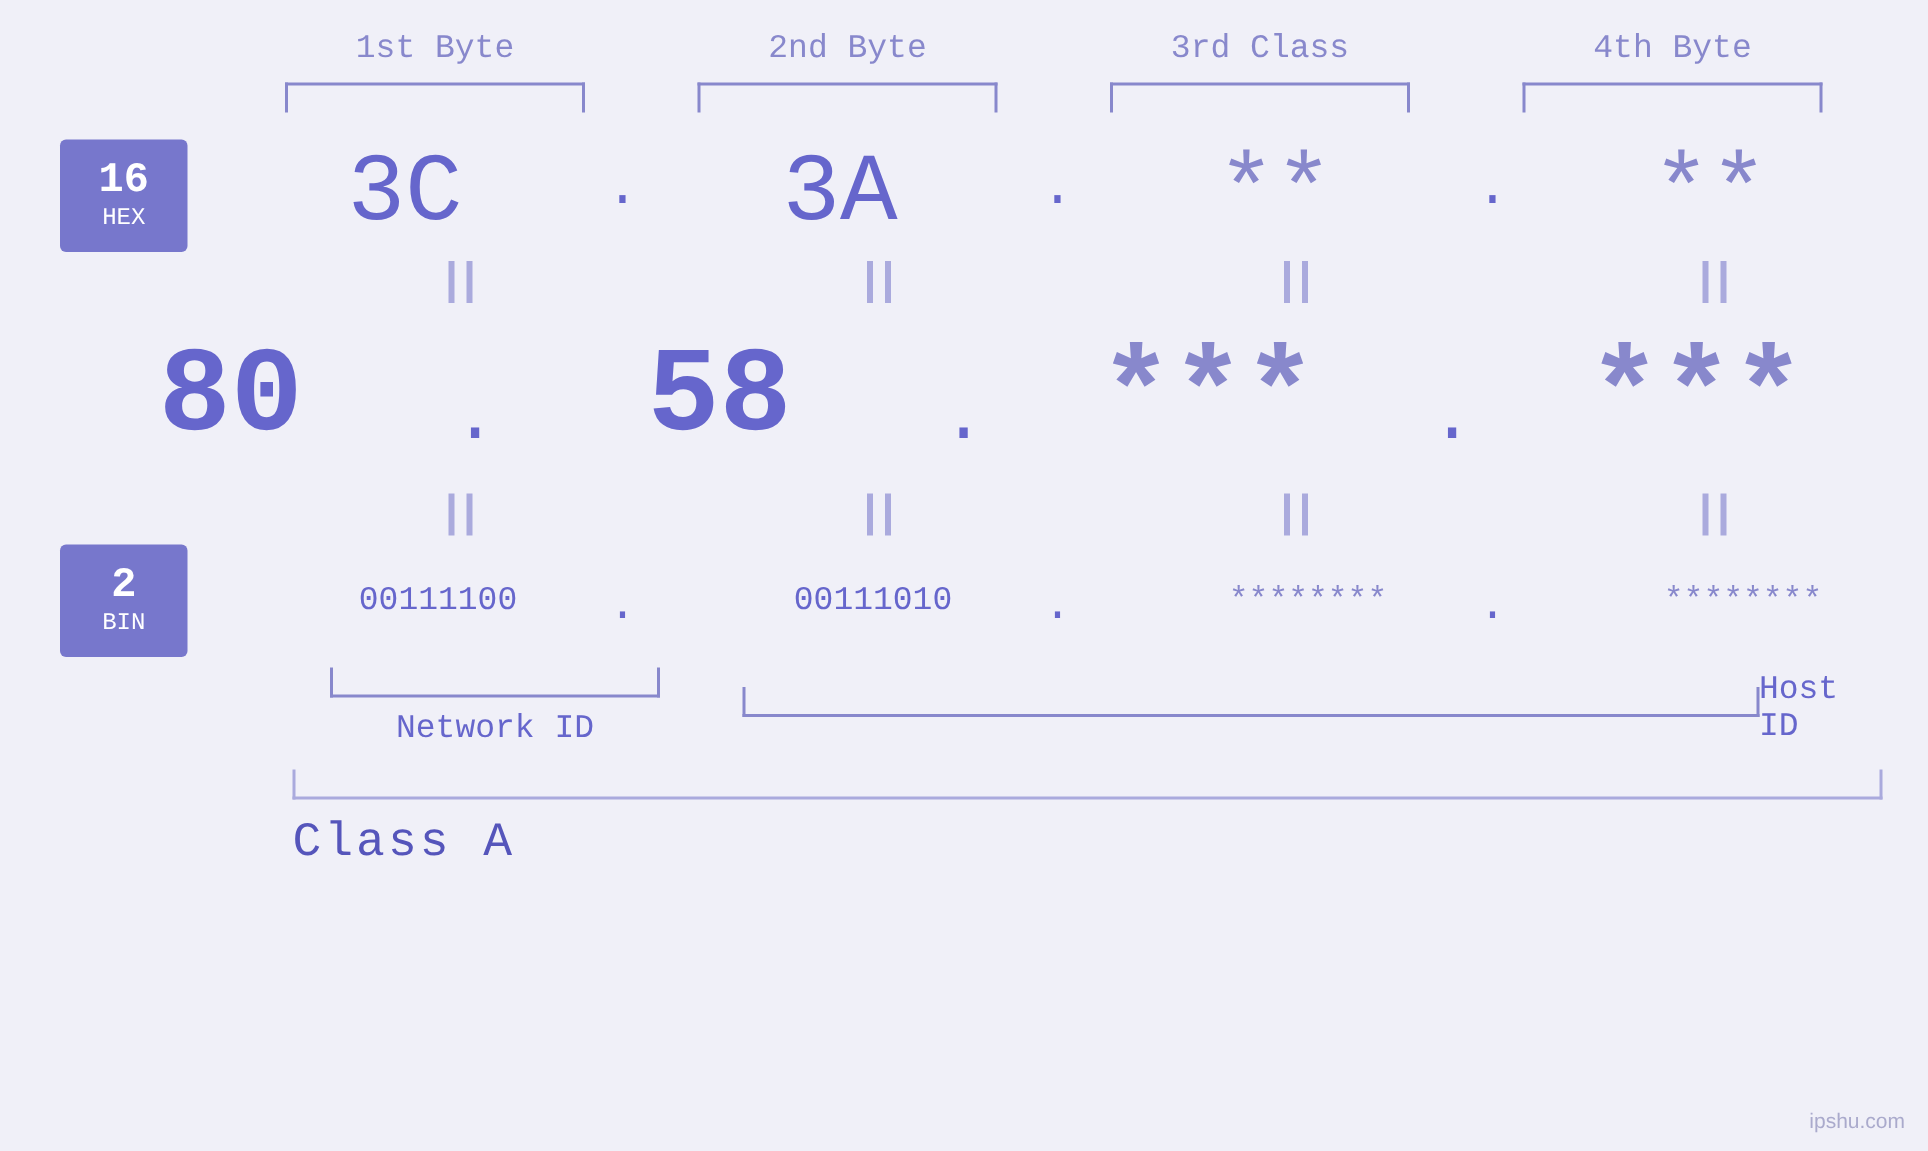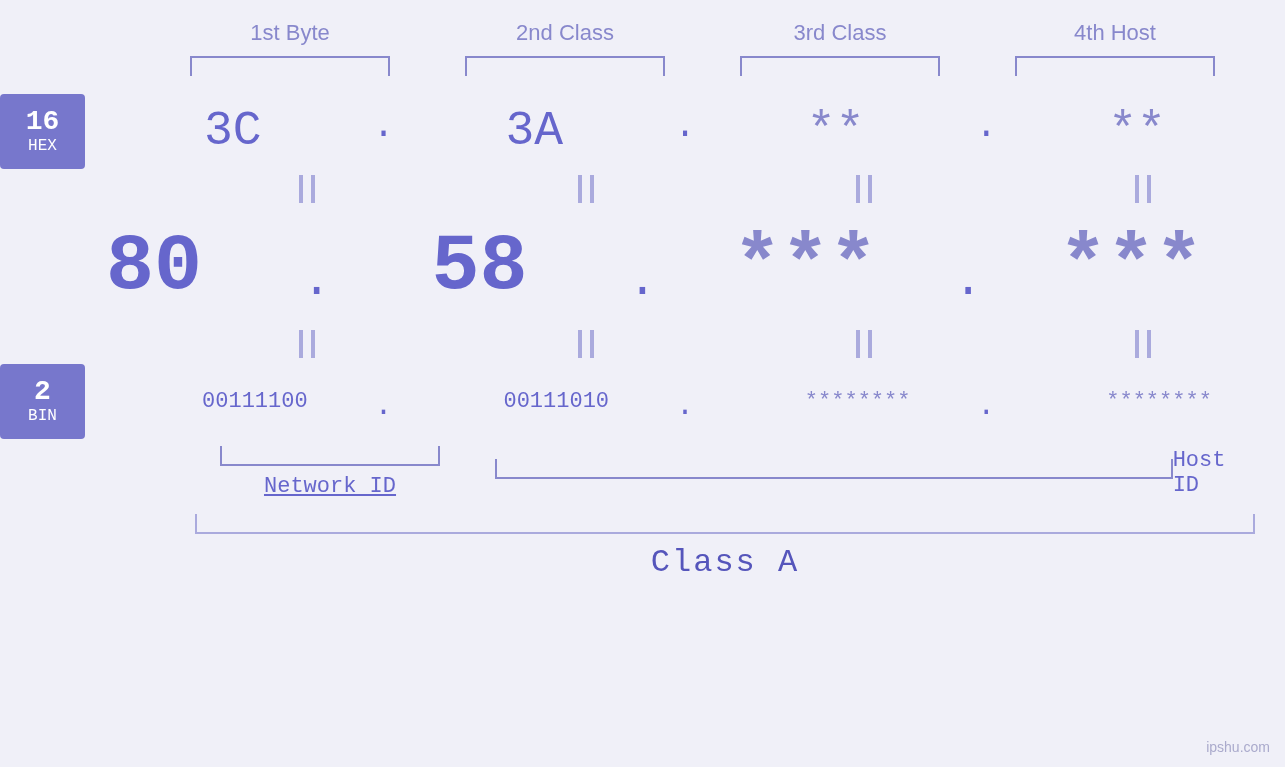--- a/index.html
+++ b/index.html
@@ -28,21 +28,21 @@
       display: flex;
       width: 1100px;
       margin-left: 120px;
       justify-content: space-around;
       margin-bottom: 10px;
     }
 
     .byte-label {
       color: #8888cc;
       font-size: 22px;
-      font-family: Liberation Sans, sans-serif;
+      font-family: Liberation Mono, monospace;
       width: 200px;
       text-align: center;
     }
 
     
     .brackets-top {
       display: flex;
       width: 1100px;
       margin-left: 120px;
       justify-content: space-around;
@@ -69,20 +69,21 @@
     .badge {
       width: 85px;
       height: 75px;
       background-color: #7777cc;
       color: white;
       display: flex;
       flex-direction: column;
       align-items: center;
       justify-content: center;
       border-radius: 4px;
+      margin-left: 40px;
       flex-shrink: 0;
     }
 
     .badge-num {
       font-size: 28px;
       font-weight: bold;
       line-height: 1.1;
     }
 
     .badge-label {
@@ -105,21 +106,21 @@
       align-items: center;
       justify-content: center;
     }
 
     .byte-value {
       color: #6666cc;
       font-family: 'Courier New', Courier, monospace;
     }
 
     .hex-value {
-      font-size: 48px;
+      font-size: 64px;
     }
 
     .dec-value {
       font-size: 80px;
       font-weight: bold;
     }
 
     .bin-value {
       font-size: 22px;
       margin-left: 44px;
@@ -217,21 +218,20 @@
       border-bottom: 2px solid #8888cc;
       border-left: 2px solid #8888cc;
       border-right: 2px solid #8888cc;
       margin-bottom: 8px;
     }
 
     .network-id-label {
       color: #6666cc;
       font-size: 22px;
       font-family: 'Courier New', Courier, monospace;
-      text-decoration: underline;
     }
 
     .host-id-group {
       display: flex;
       align-items: center;
       flex: 1;
       margin-left: 30px;
     }
 
     .bottom-bracket-host {
@@ -269,21 +269,21 @@
     .class-bracket {
       width: 100%;
       height: 20px;
       border-bottom: 2px solid #aaaadd;
       border-left: 2px solid #aaaadd;
       border-right: 2px solid #aaaadd;
       margin-bottom: 10px;
     }
 
     .class-label {
-      text-align: center;
+      text-align: left;
       color: #5555bb;
       font-size: 32px;
       font-family: 'Courier New', Courier, monospace;
       letter-spacing: 2px;
     }
 
     
     .watermark {
       position: absolute;
       bottom: 12px;
@@ -297,23 +297,23 @@
       color: #8888cc;
     }
   </style>
 </head>
 <body>
 
 <div class="container">
 
   <div class="byte-labels">
     <div class="byte-label">1st Byte</div>
-    <div class="byte-label">2nd Class</div>
+    <div class="byte-label">2nd Byte</div>
     <div class="byte-label">3rd Class</div>
-    <div class="byte-label">4th Host</div>
+    <div class="byte-label">4th Byte</div>
   </div>
 
   <div class="brackets-top">
     <div class="bracket-top"></div>
     <div class="bracket-top"></div>
     <div class="bracket-top"></div>
     <div class="bracket-top"></div>
   </div>
 
   <div class="data-row">

